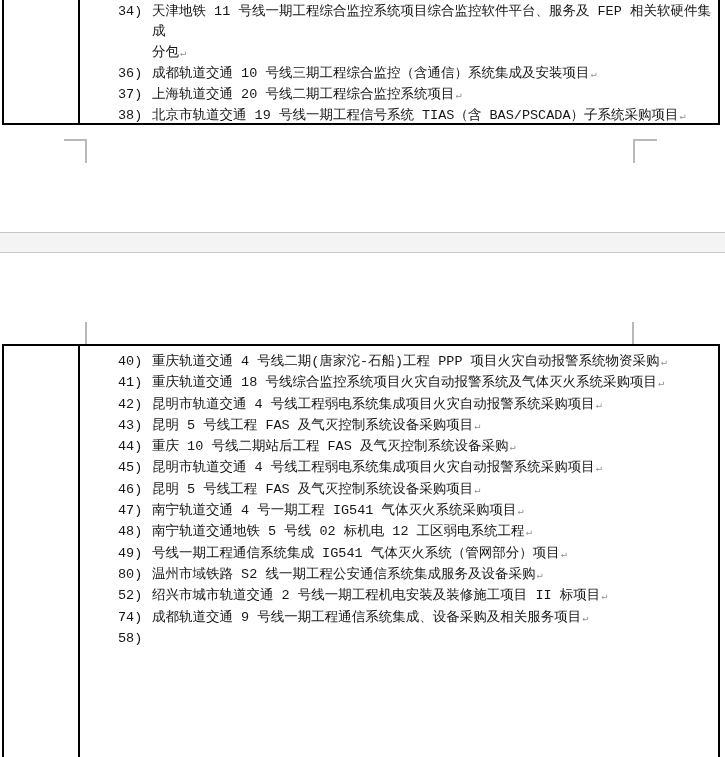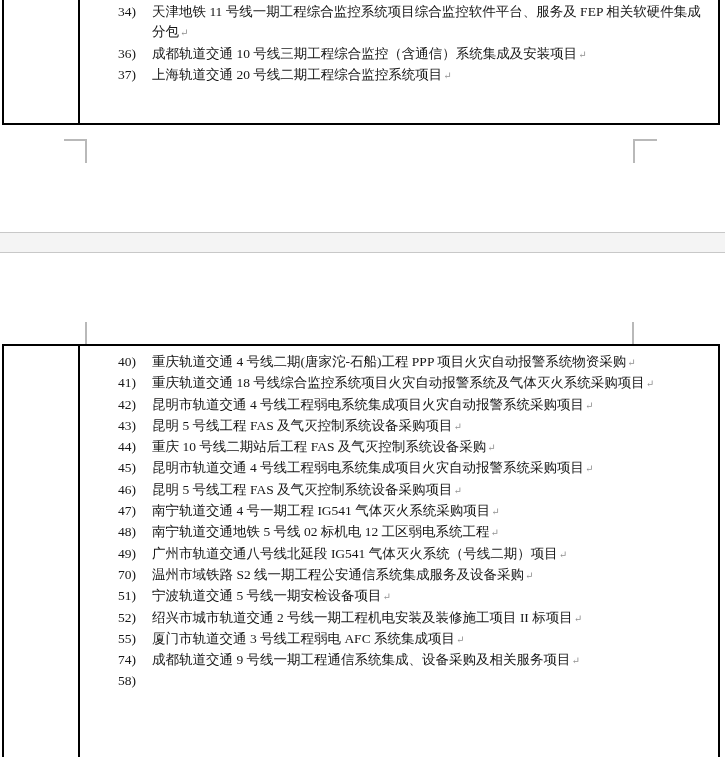--- a/index.html
+++ b/index.html
@@ -9,21 +9,21 @@
   }
   .tbl{
     position:absolute;left:2px;width:718px;box-sizing:border-box;
     border:2px solid #000;display:flex;overflow:hidden;background:#fff;
   }
   .tbl1{top:-4px;height:129px;border-top:none;}
   .tbl2{top:344px;height:420px;border-bottom:none;}
   .cell-left{flex:0 0 74px;border-right:2px solid #000;}
   .cell-right{flex:1;padding:0 6px 0 38px;overflow:hidden;}
   .list{padding-top:6px;}
-  .row{display:flex;line-height:20.3px;font-size:13.5px;}
+  .row{display:flex;line-height:20.3px;font-size:13.5px;font-family:Liberation Mono, monospace;}
   .num{flex:0 0 34px;}
   .content{flex:1;white-space:pre-wrap;}
   .pilcrow{font-size:10px;color:#8f8f8f;margin-left:1px;}
   .page-gap{
     position:absolute;left:0;width:725px;top:232px;height:19px;
     background:#f4f4f4;border-top:1px solid #c8c8c8;border-bottom:1px solid #c8c8c8;
   }
   .mark{position:absolute;box-sizing:border-box;}
   .mark-bl{left:64px;top:139px;width:23px;height:24px;border-top:2px solid #b9b9b9;border-right:2px solid #b9b9b9;}
   .mark-br{left:633px;top:139px;width:24px;height:24px;border-top:2px solid #b9b9b9;border-left:2px solid #b9b9b9;}
@@ -48,20 +48,24 @@
   <div class="row">
     <span class="num">36)</span>
     <span class="content"><span class="txt">成都轨道交通 10 号线三期工程综合监控（含通信）系统集成及安装项目</span><span class="pilcrow">↵</span></span>
   </div>
 
   <div class="row">
     <span class="num">37)</span>
     <span class="content"><span class="txt">上海轨道交通 20 号线二期工程综合监控系统项目</span><span class="pilcrow">↵</span></span>
   </div>
 
+  <div class="row">
+    <span class="num">38)</span>
+    <span class="content"><span class="txt">北京市轨道交通 19 号线一期工程信号系统 TIAS（含 BAS/PSCADA）子系统采购项目</span><span class="pilcrow">↵</span></span>
+  </div>
 </div>
   </div>
 </div>
 
 <div class="mark mark-bl"></div>
 <div class="mark mark-br"></div>
 
 <div class="page-gap"></div>
 
 <div class="tick tick-l"></div>
@@ -112,44 +116,36 @@
     <span class="content"><span class="txt">南宁轨道交通 4 号一期工程 IG541 气体灭火系统采购项目</span><span class="pilcrow">↵</span></span>
   </div>
 
   <div class="row">
     <span class="num">48)</span>
     <span class="content"><span class="txt">南宁轨道交通地铁 5 号线 02 标机电 12 工区弱电系统工程</span><span class="pilcrow">↵</span></span>
   </div>
 
   <div class="row">
     <span class="num">49)</span>
-    <span class="content"><span class="txt">广州市轨道交通八号线北延段 IG541 气体灭火系统（号线二期）项目</span><span class="pilcrow">↵</span></span>
+    <span class="content"><span class="txt">号线一期工程通信系统集成 IG541 气体灭火系统（管网部分）项目</span><span class="pilcrow">↵</span></span>
   </div>
 
   <div class="row">
-    <span class="num">70)</span>
+    <span class="num">80)</span>
     <span class="content"><span class="txt">温州市域铁路 S2 线一期工程公安通信系统集成服务及设备采购</span><span class="pilcrow">↵</span></span>
   </div>
 
-  <div class="row">
-    <span class="num">51)</span>
-    <span class="content"><span class="txt">宁波轨道交通 5 号线一期安检设备项目</span><span class="pilcrow">↵</span></span>
-  </div>
 
   <div class="row">
     <span class="num">52)</span>
     <span class="content"><span class="txt">绍兴市城市轨道交通 2 号线一期工程机电安装及装修施工项目 II 标项目</span><span class="pilcrow">↵</span></span>
   </div>
 
 
 
-  <div class="row">
-    <span class="num">55)</span>
-    <span class="content"><span class="txt">厦门市轨道交通 3 号线工程弱电 AFC 系统集成项目</span><span class="pilcrow">↵</span></span>
-  </div>
 
   <div class="row">
     <span class="num">74)</span>
     <span class="content"><span class="txt">成都轨道交通 9 号线一期工程通信系统集成、设备采购及相关服务项目</span><span class="pilcrow">↵</span></span>
   </div>
 
 
   <div class="row">
     <span class="num">58)</span>
     <span class="content"></span>

